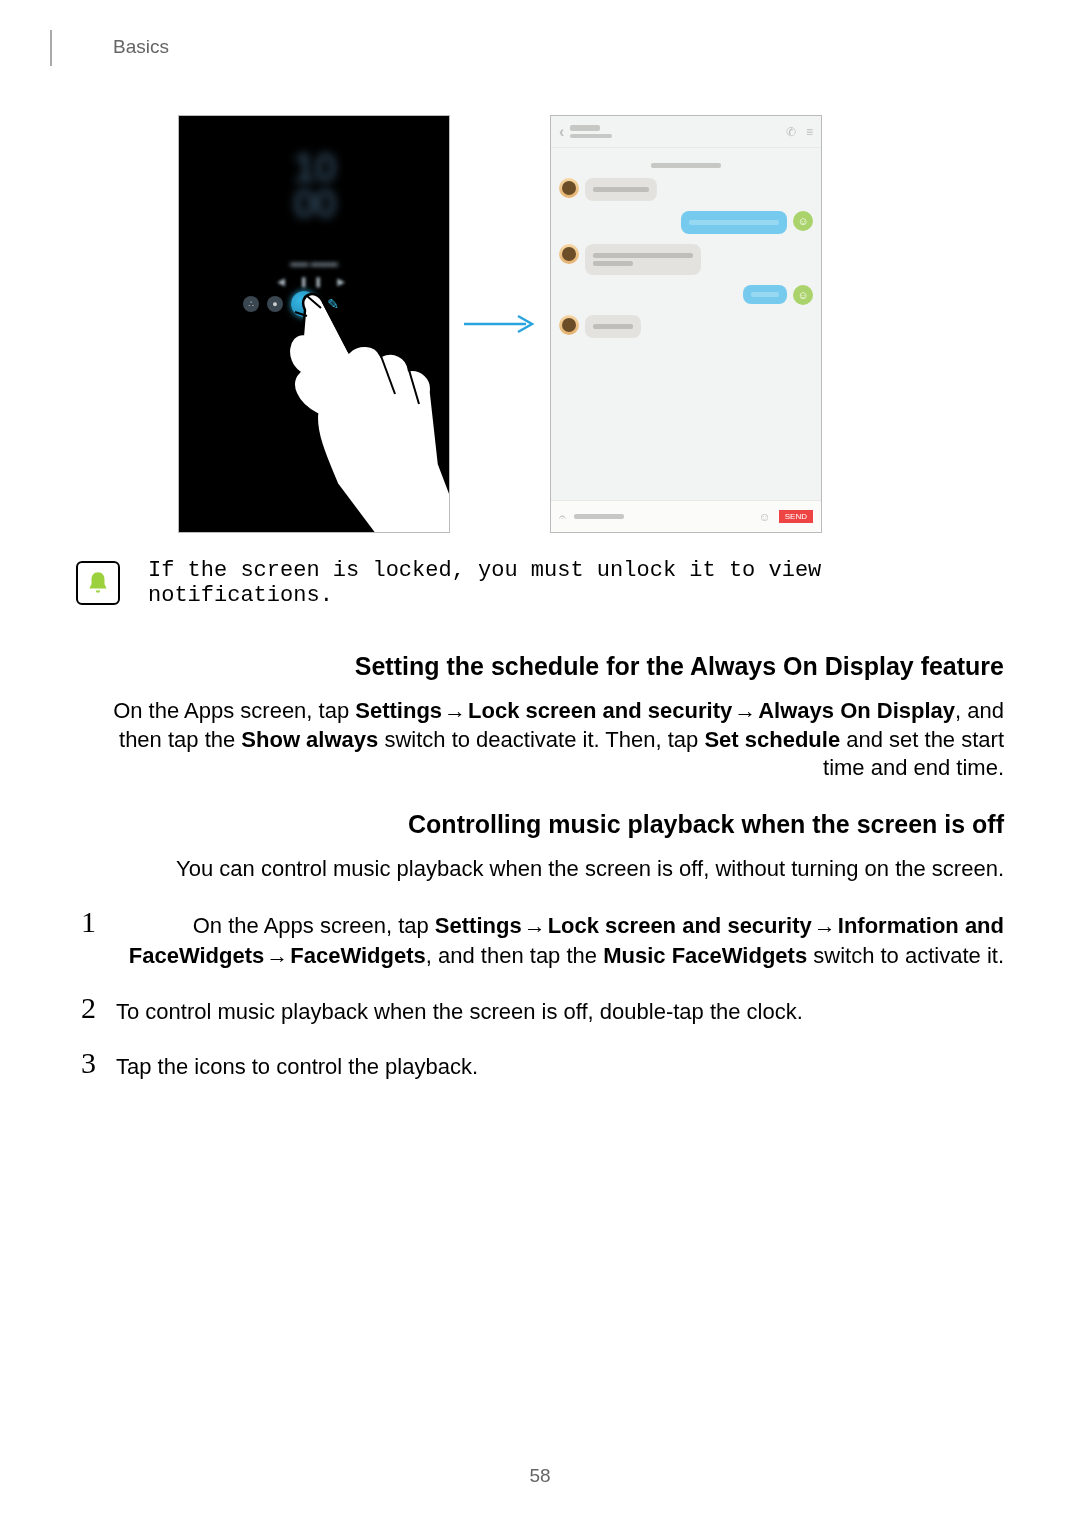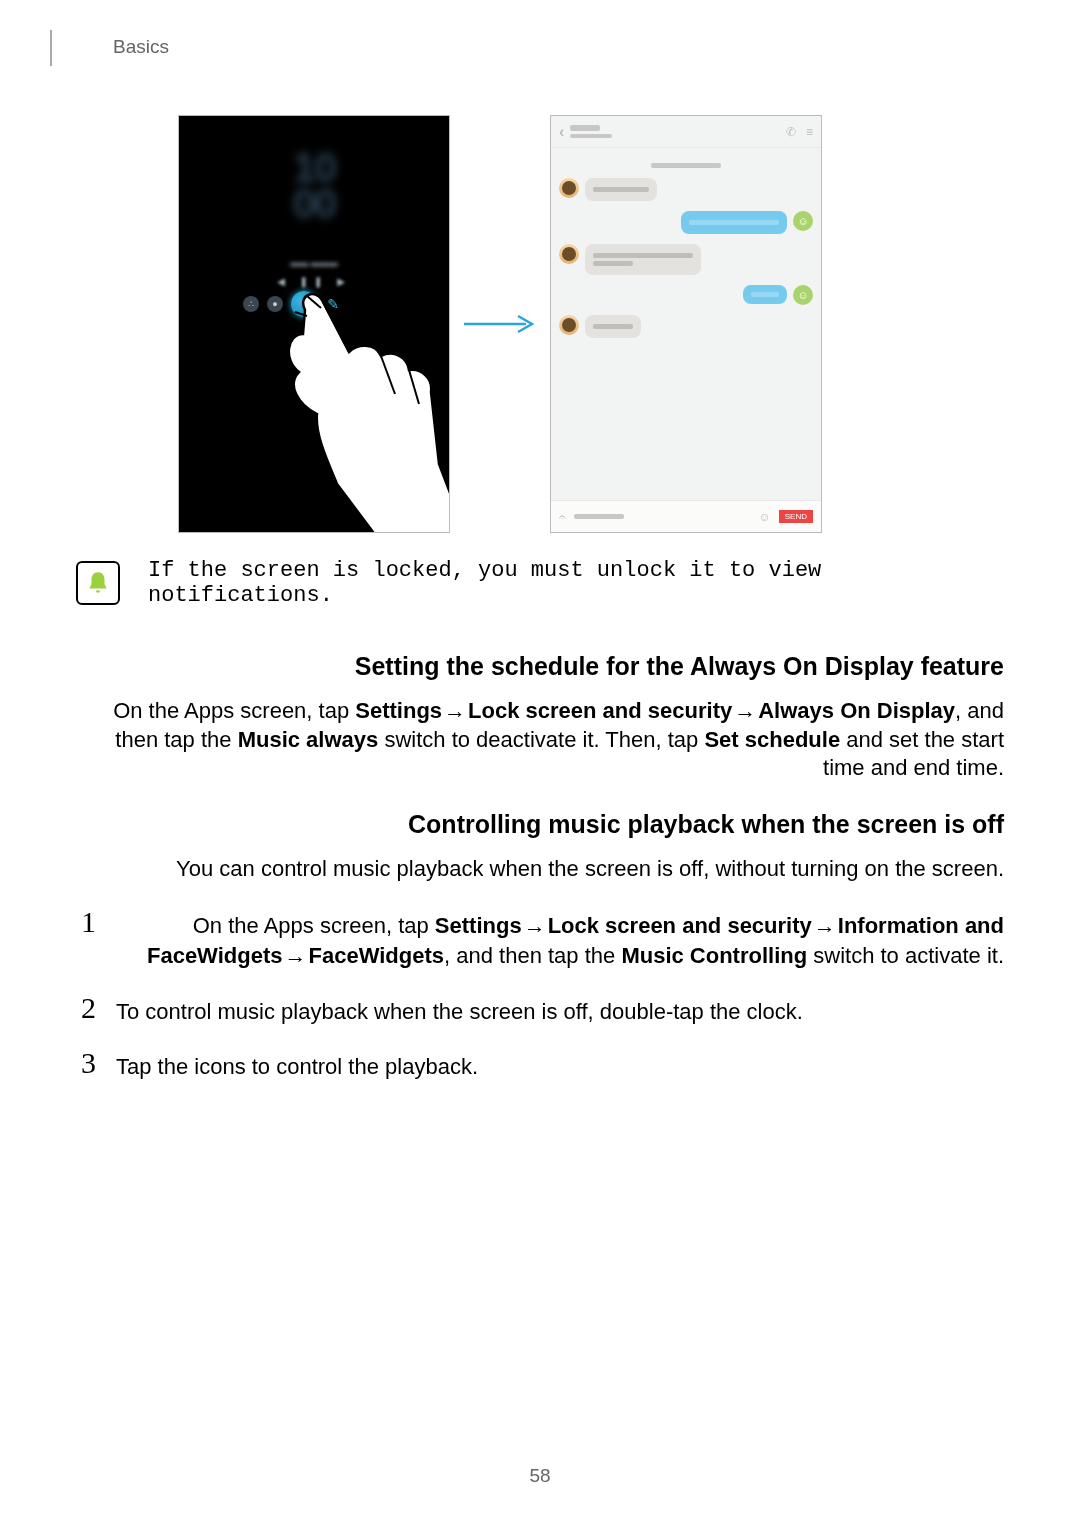--- a/index.html
+++ b/index.html
@@ -313,31 +313,31 @@
     <svg class="bell-svg" viewBox="0 0 24 24">
       <path d="M12 2 C8 2 6 5 6 9 L6 13 L4 17 L20 17 L18 13 L18 9 C18 5 16 2 12 2 Z M10 19 A2 2 0 0 0 14 19 Z" fill="#9bd13d"></path>
     </svg>
   </div>
   <div class="note-text">If the screen is locked, you must unlock it to view notifications.</div>
 </div>
 
 <div class="content">
   <div class="h3">Setting the schedule for the Always On Display feature</div>
   <div class="para">
-    <span>On the Apps screen, tap </span><b>Settings</b><span class="arrow-char"> → </span><b>Lock screen and security</b><span class="arrow-char"> → </span><b>Always On Display</b><span>, and then tap the </span><b>Music always</b><span> switch to deactivate it. Then, tap </span><b>Set schedule</b><span> and set the start time and end time.</span>
+    <span>On the Apps screen, tap </span><b>Settings</b><span class="arrow-char"> → </span><b>Lock screen and security</b><span class="arrow-char"> → </span><b>Always On Display</b><span>, and then tap the </span><b>Show always</b><span> switch to deactivate it. Then, tap </span><b>Set schedule</b><span> and set the start time and end time.</span>
   </div>
 
   <div class="h3 second">Controlling music playback when the screen is off</div>
   <div class="para">You can control music playback when the screen is off, without turning on the screen.</div>
 
   <div class="ol">
     <div class="ol-item">
       <div class="ol-num">1</div>
       <div class="ol-text">
-        <span>On the Apps screen, tap </span><b>Settings</b><span class="arrow-char"> → </span><b>Lock screen and security</b><span class="arrow-char"> → </span><b>Information and FaceWidgets</b><span class="arrow-char"> → </span><b>FaceWidgets</b><span>, and then tap the </span><b>Music Controlling</b><span> switch to activate it.</span>
+        <span>On the Apps screen, tap </span><b>Settings</b><span class="arrow-char"> → </span><b>Lock screen and security</b><span class="arrow-char"> → </span><b>Information and FaceWidgets</b><span class="arrow-char"> → </span><b>FaceWidgets</b><span>, and then tap the </span><b>Music FaceWidgets</b><span> switch to activate it.</span>
       </div>
     </div>
     <div class="ol-item">
       <div class="ol-num">2</div>
       <div class="ol-text">To control music playback when the screen is off, double-tap the clock.</div>
     </div>
     <div class="ol-item">
       <div class="ol-num">3</div>
       <div class="ol-text">Tap the icons to control the playback.</div>
     </div>

